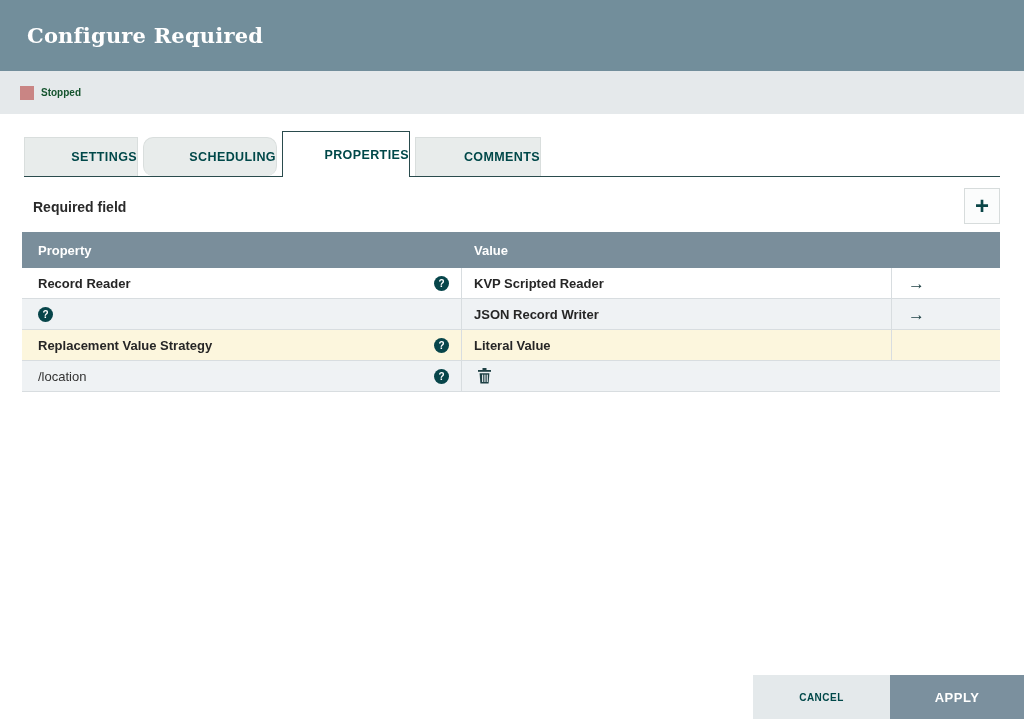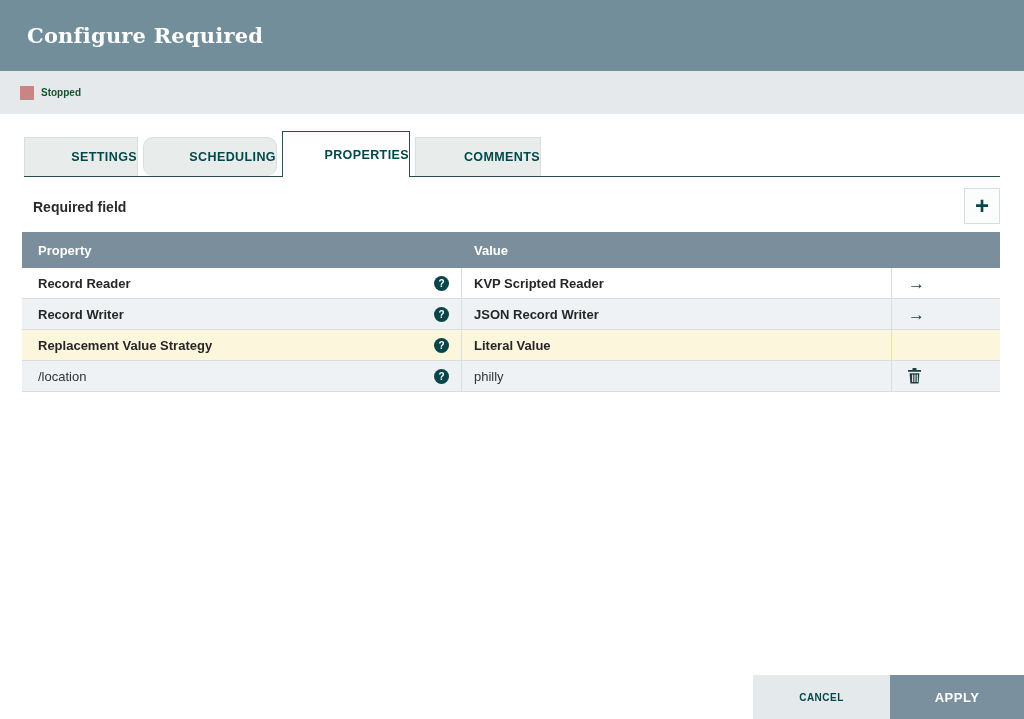--- a/index.html
+++ b/index.html
@@ -168,21 +168,20 @@
     <div class="td-value">
       <span class="prop-value">KVP Scripted Reader</span>
     </div>
     <div class="td-action">
       <span class="arrow-icon">→</span>
 
     </div>
   </div>
         <div class="trow row-alt bold">
     <div class="td-property">
-      <span class="prop-name">Record Writer</span>
       <span class="help-icon">?</span>
     </div>
     <div class="td-value">
       <span class="prop-value">JSON Record Writer</span>
     </div>
     <div class="td-action">
       <span class="arrow-icon">→</span>
 
     </div>
   </div>
@@ -196,23 +195,20 @@
     </div>
     <div class="td-action">
       
       
     </div>
   </div>
         <div class="trow row-alt">
     <div class="td-property">
       <span class="prop-name">/location</span>
       <span class="help-icon">?</span>
-    </div>
-    <div class="td-value">
-      <span class="prop-value">philly</span>
     </div>
     <div class="td-action">
 
       <span class="trash-icon">
         <svg width="13" height="16" viewBox="0 0 13 16">
           <rect x="4.5" y="0" width="4" height="2" fill="#1e4044"></rect>
           <rect x="0" y="2" width="13" height="1.8" fill="#1e4044"></rect>
           <path d="M1.6 5.2 H11.4 L10.6 15.4 H2.4 Z" fill="#1e4044"></path>
           <rect x="4.1" y="6.6" width="1.1" height="7.4" fill="#eff2f4"></rect>
           <rect x="6.4" y="6.6" width="1.1" height="7.4" fill="#eff2f4"></rect>

